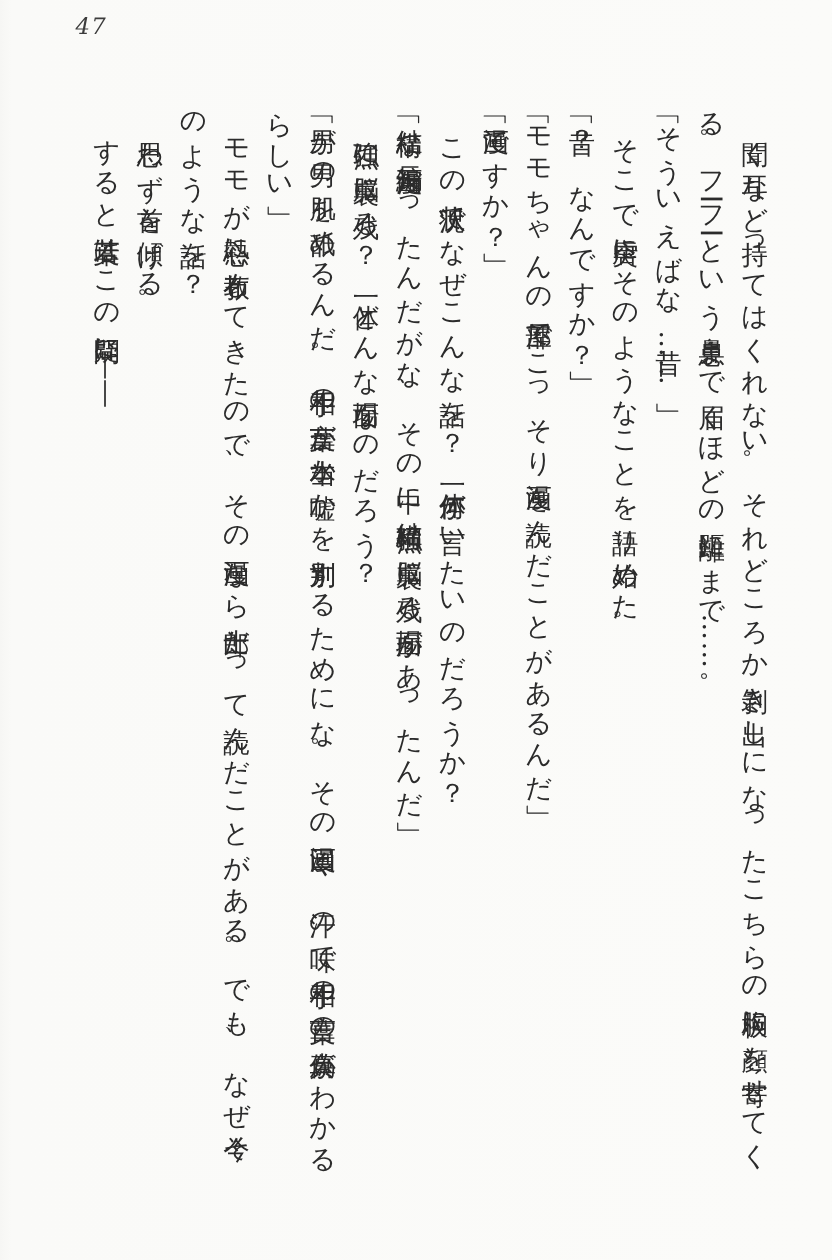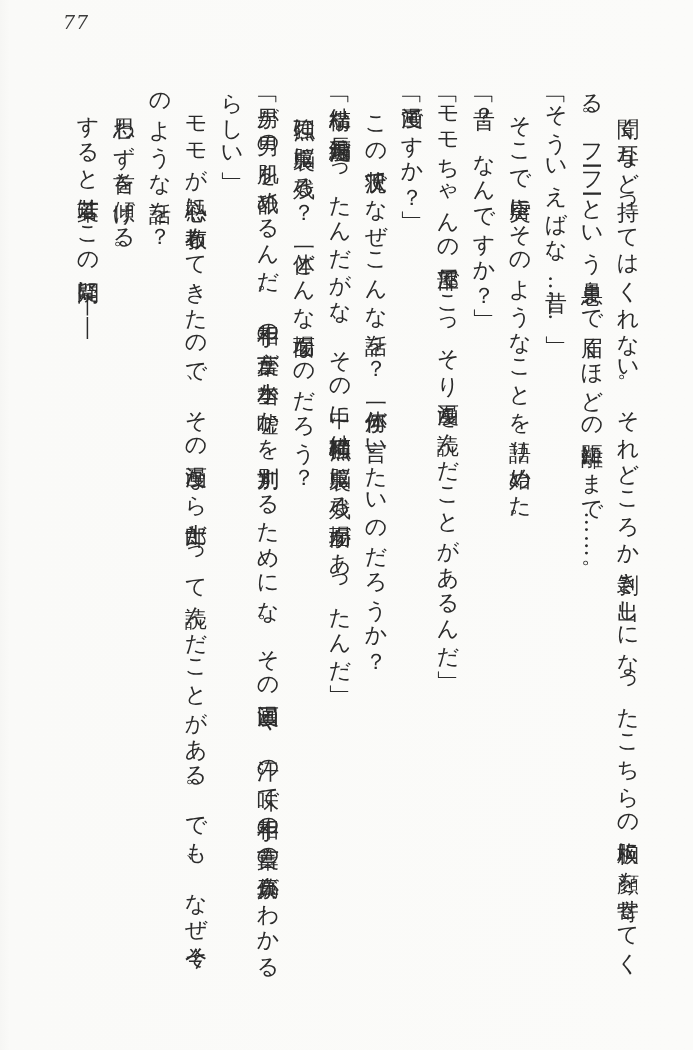--- a/index.html
+++ b/index.html
@@ -51,21 +51,21 @@
   }
   p.dialogue {
     text-indent: 11px;   
   }
 </style>
 </head>
 <body>
 
 <div class="page">
 
-  <div class="page-number">77</div>
+  <div class="page-number">47</div>
 
   <div class="text-block">
     <p class="narrative">聞く耳など持ってはくれない。それどころか剝き出しになったこちらの胸板に顔を寄せてくる。フーフーという鼻息まで届くほどの距離にまで……。</p>
     <p class="dialogue">「そういえばな、昔……」</p>
     <p class="narrative">そこで唐突にそのようなことを語り始めた。</p>
     <p class="dialogue">「昔？　なんですか？」</p>
     <p class="dialogue">「モモちゃんの部屋でこっそり漫画を読んだことがあるんだ」</p>
     <p class="dialogue">「漫画ですか？」</p>
     <p class="narrative">この状況でなぜこんな話を？　一体何が言いたいのだろうか？</p>
     <p class="dialogue">「結構な長編漫画だったんだがな、その中に結構強烈に脳裏に残る場面があったんだ」</p>

